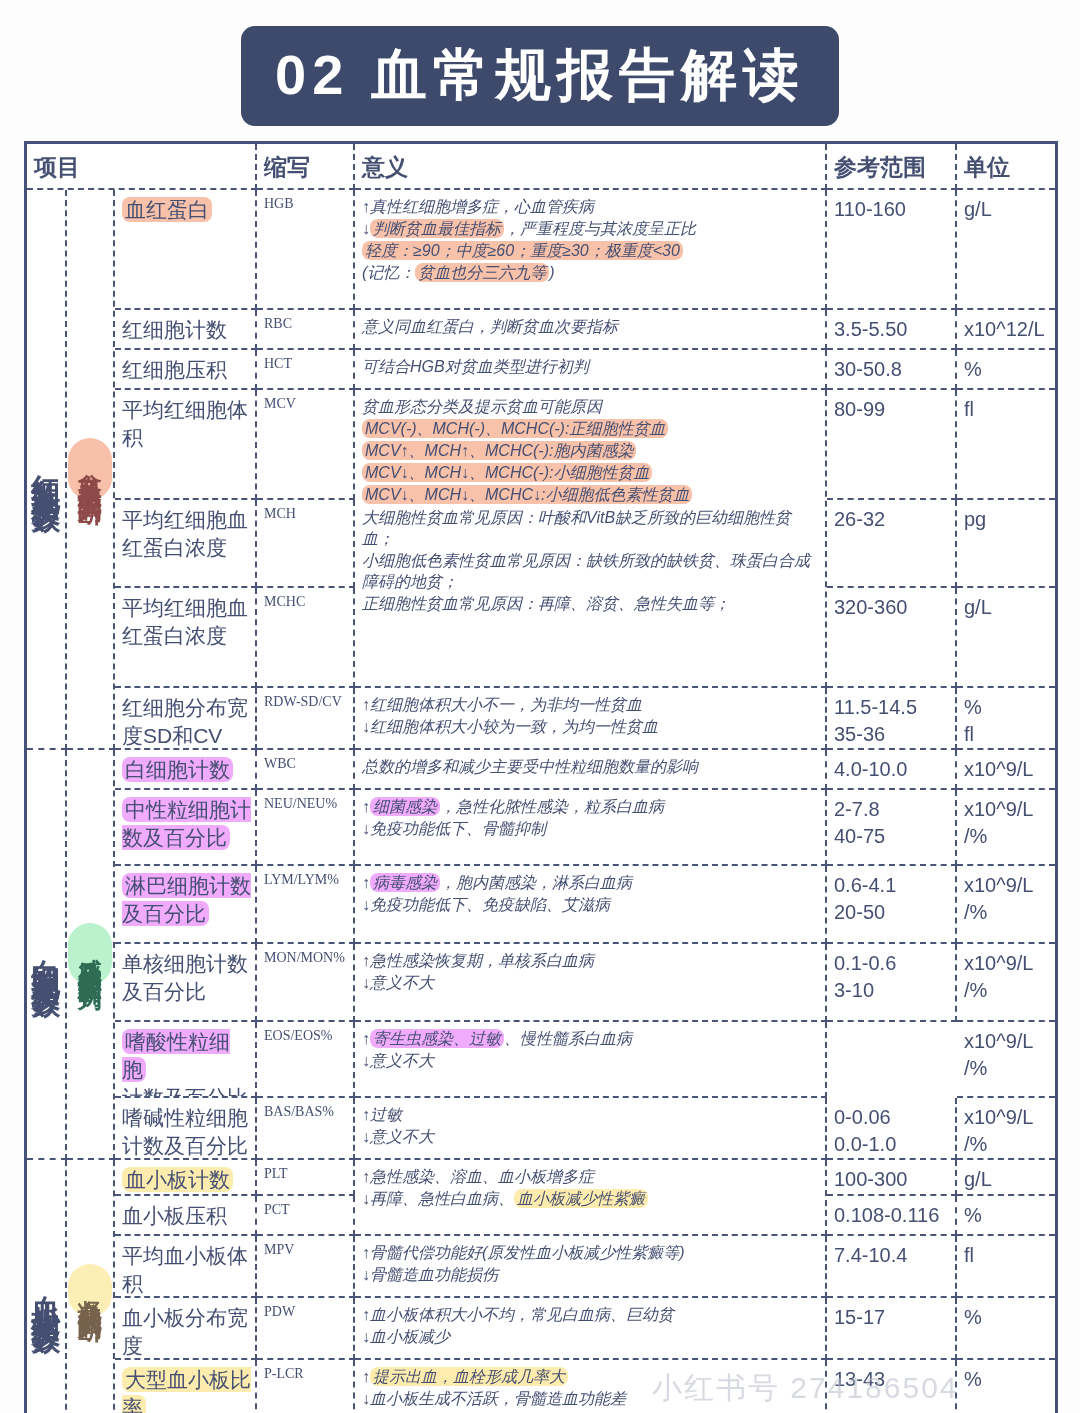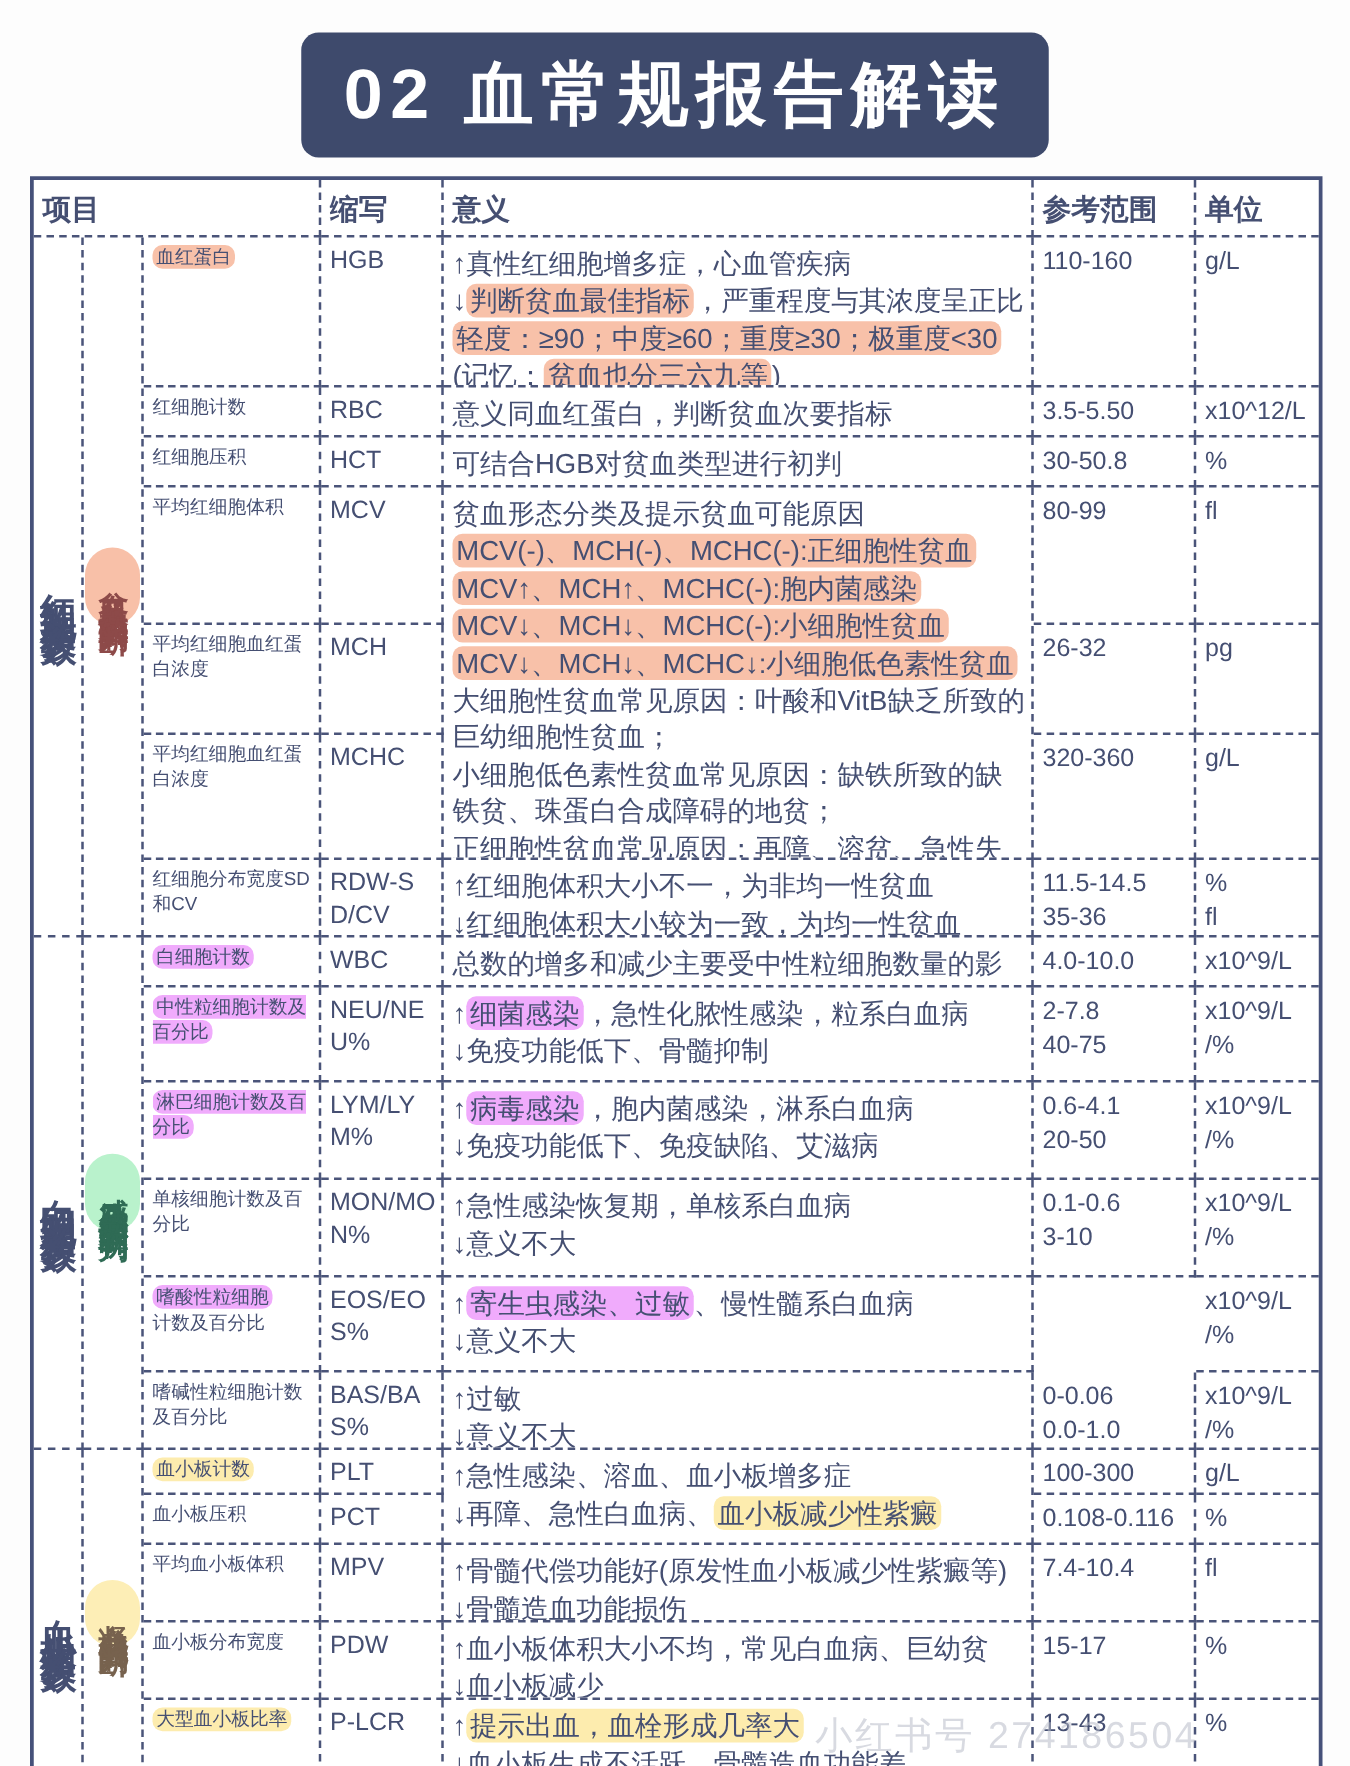--- a/index.html
+++ b/index.html
@@ -28,25 +28,25 @@
   .cell{
     border-right:2px dashed #4a5479;
     border-bottom:2px dashed #4a5479;
     padding:5px 4px 2px 7px;
     font-size:20px;line-height:1.32;font-weight:500;
     overflow:hidden;box-sizing:border-box;
   }
   .nr{border-right:none;}
   .nb{border-bottom:none;}
   .th{font-size:23px;font-weight:700;display:flex;align-items:center;}
-  .item{font-size:15px;}
-  .abbr{font-size:20px;word-break:break-all;}
+  .item{font-size:21px;}
+  .abbr{font-size:14px;word-break:break-all;font-family:Liberation Serif, serif;}
   .range{font-size:20px;}
   .unit{font-size:20px;}
-  .meaning{font-size:22px;}
+  .meaning{font-size:16px;font-style:italic;}
   .ln{margin:1px 0;}
   .hl{border-radius:8px;padding:1px 3px;}
   .hl-salmon{background:#f8c1a9;}
   .hl-green{background:#f0abfc;}
   .hl-yellow{background:#fdecae;}
   .group{
     display:flex;align-items:center;justify-content:center;padding:0;
   }
   .vtext{
     writing-mode:vertical-rl;text-orientation:upright;

